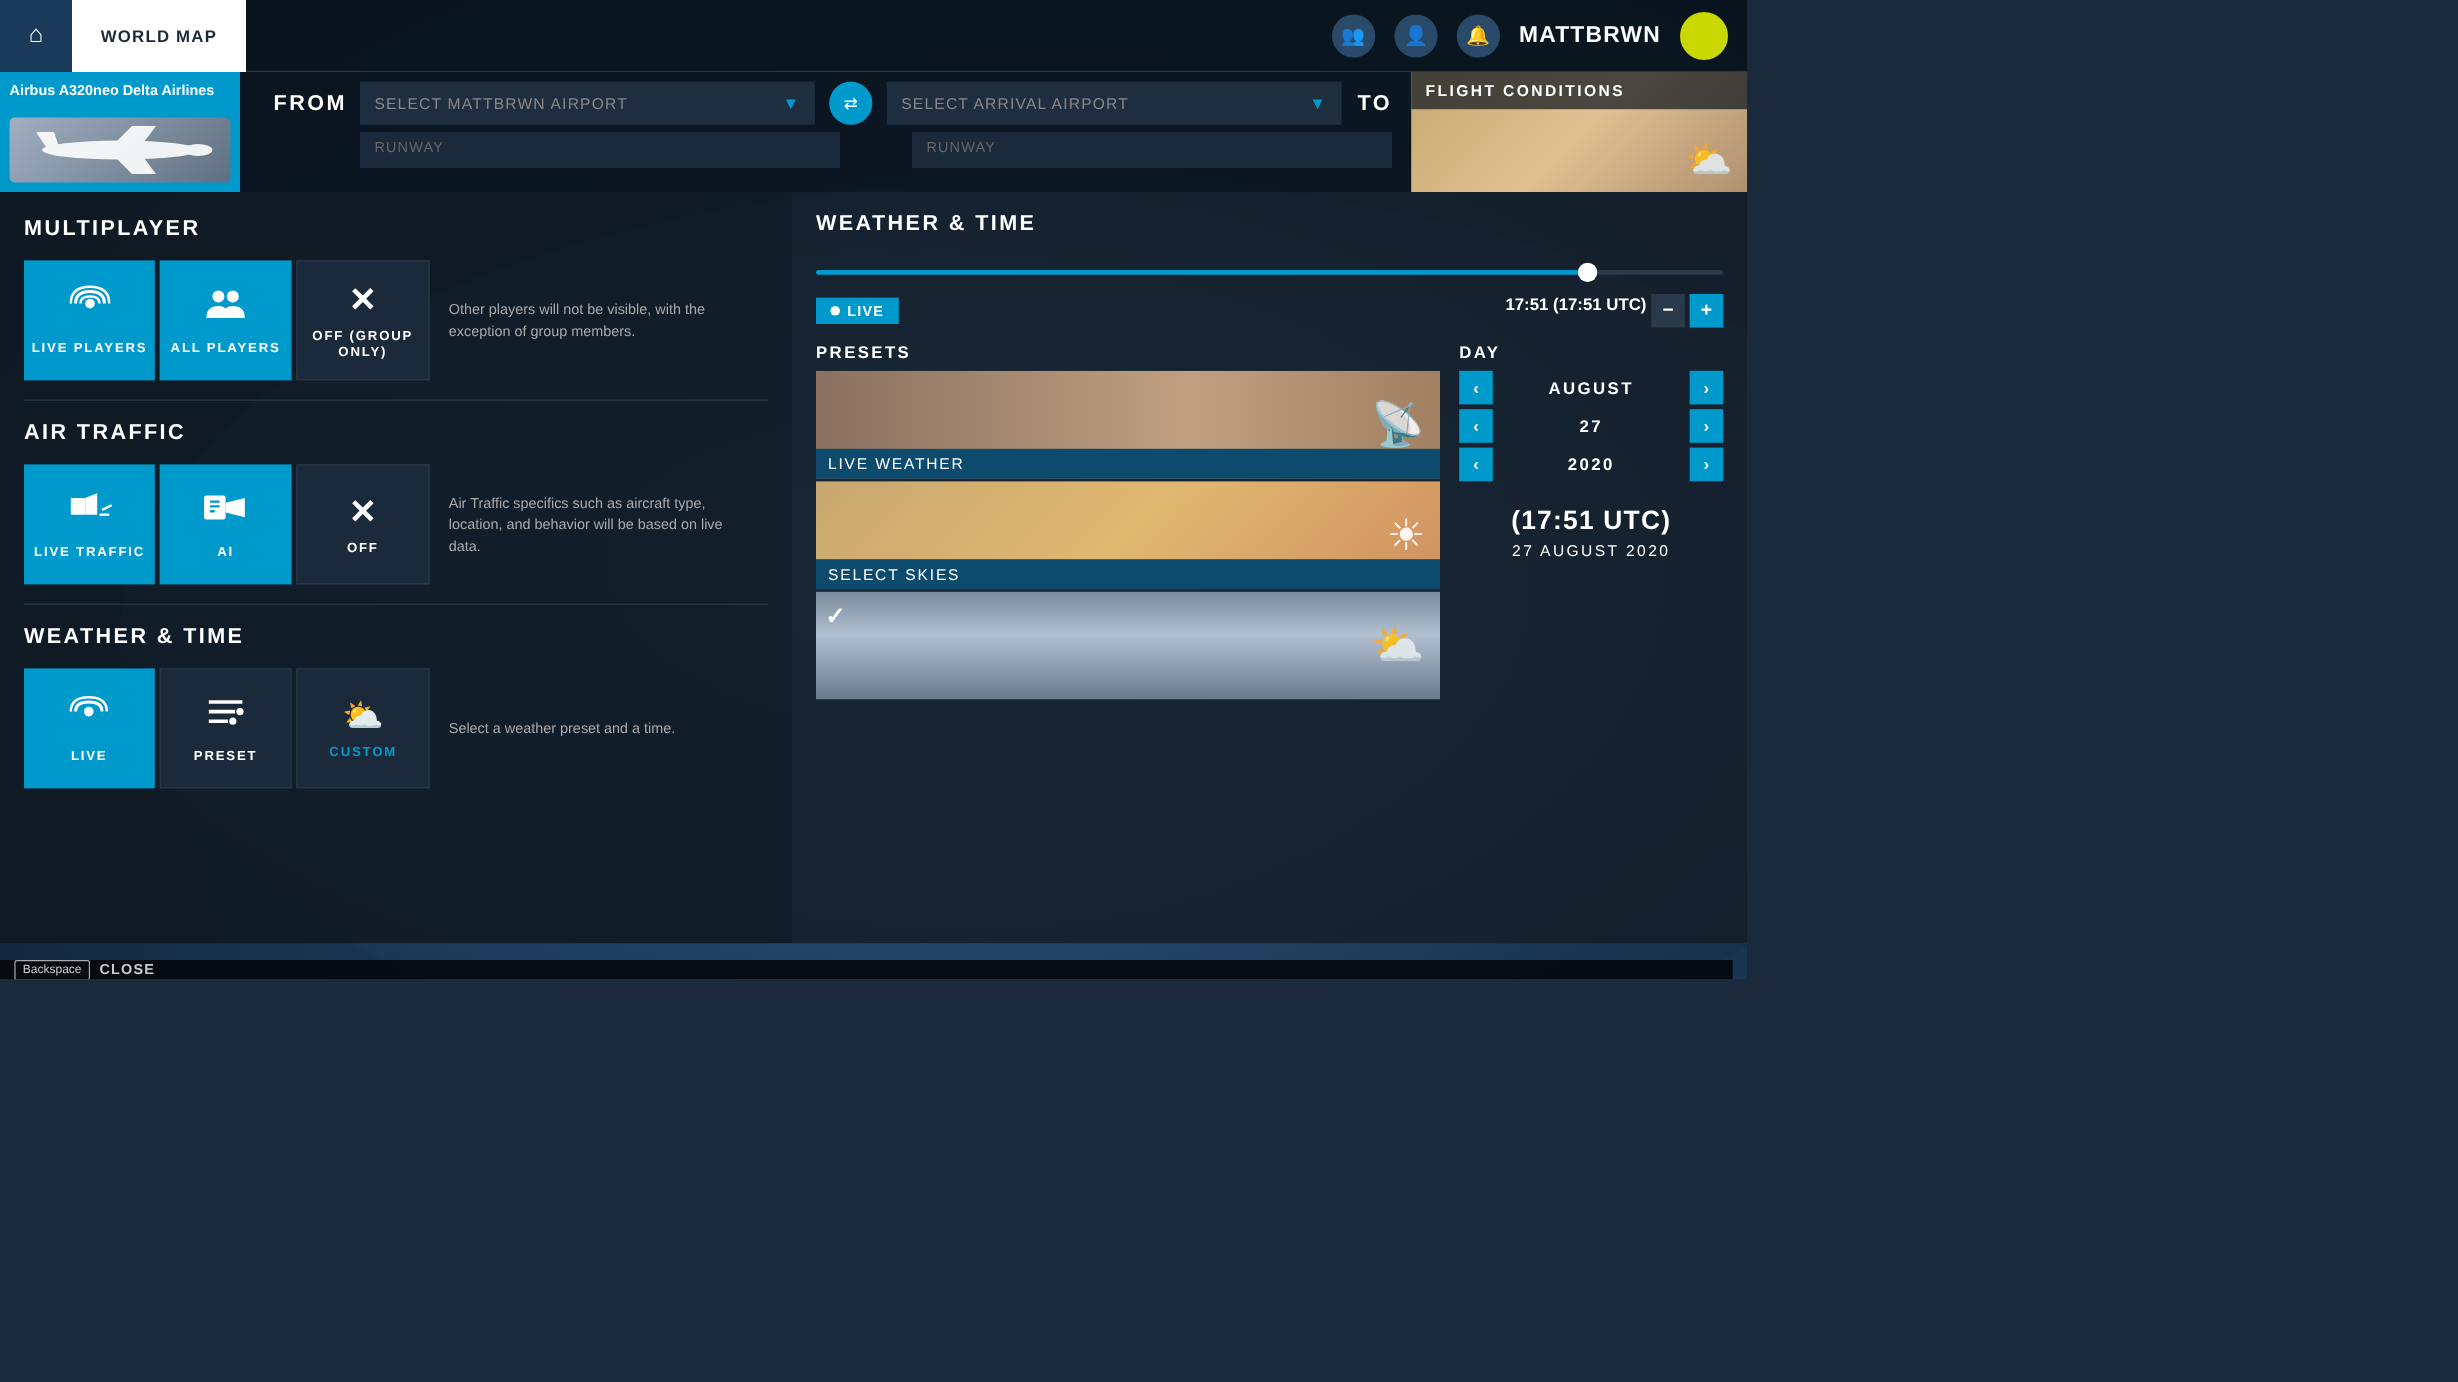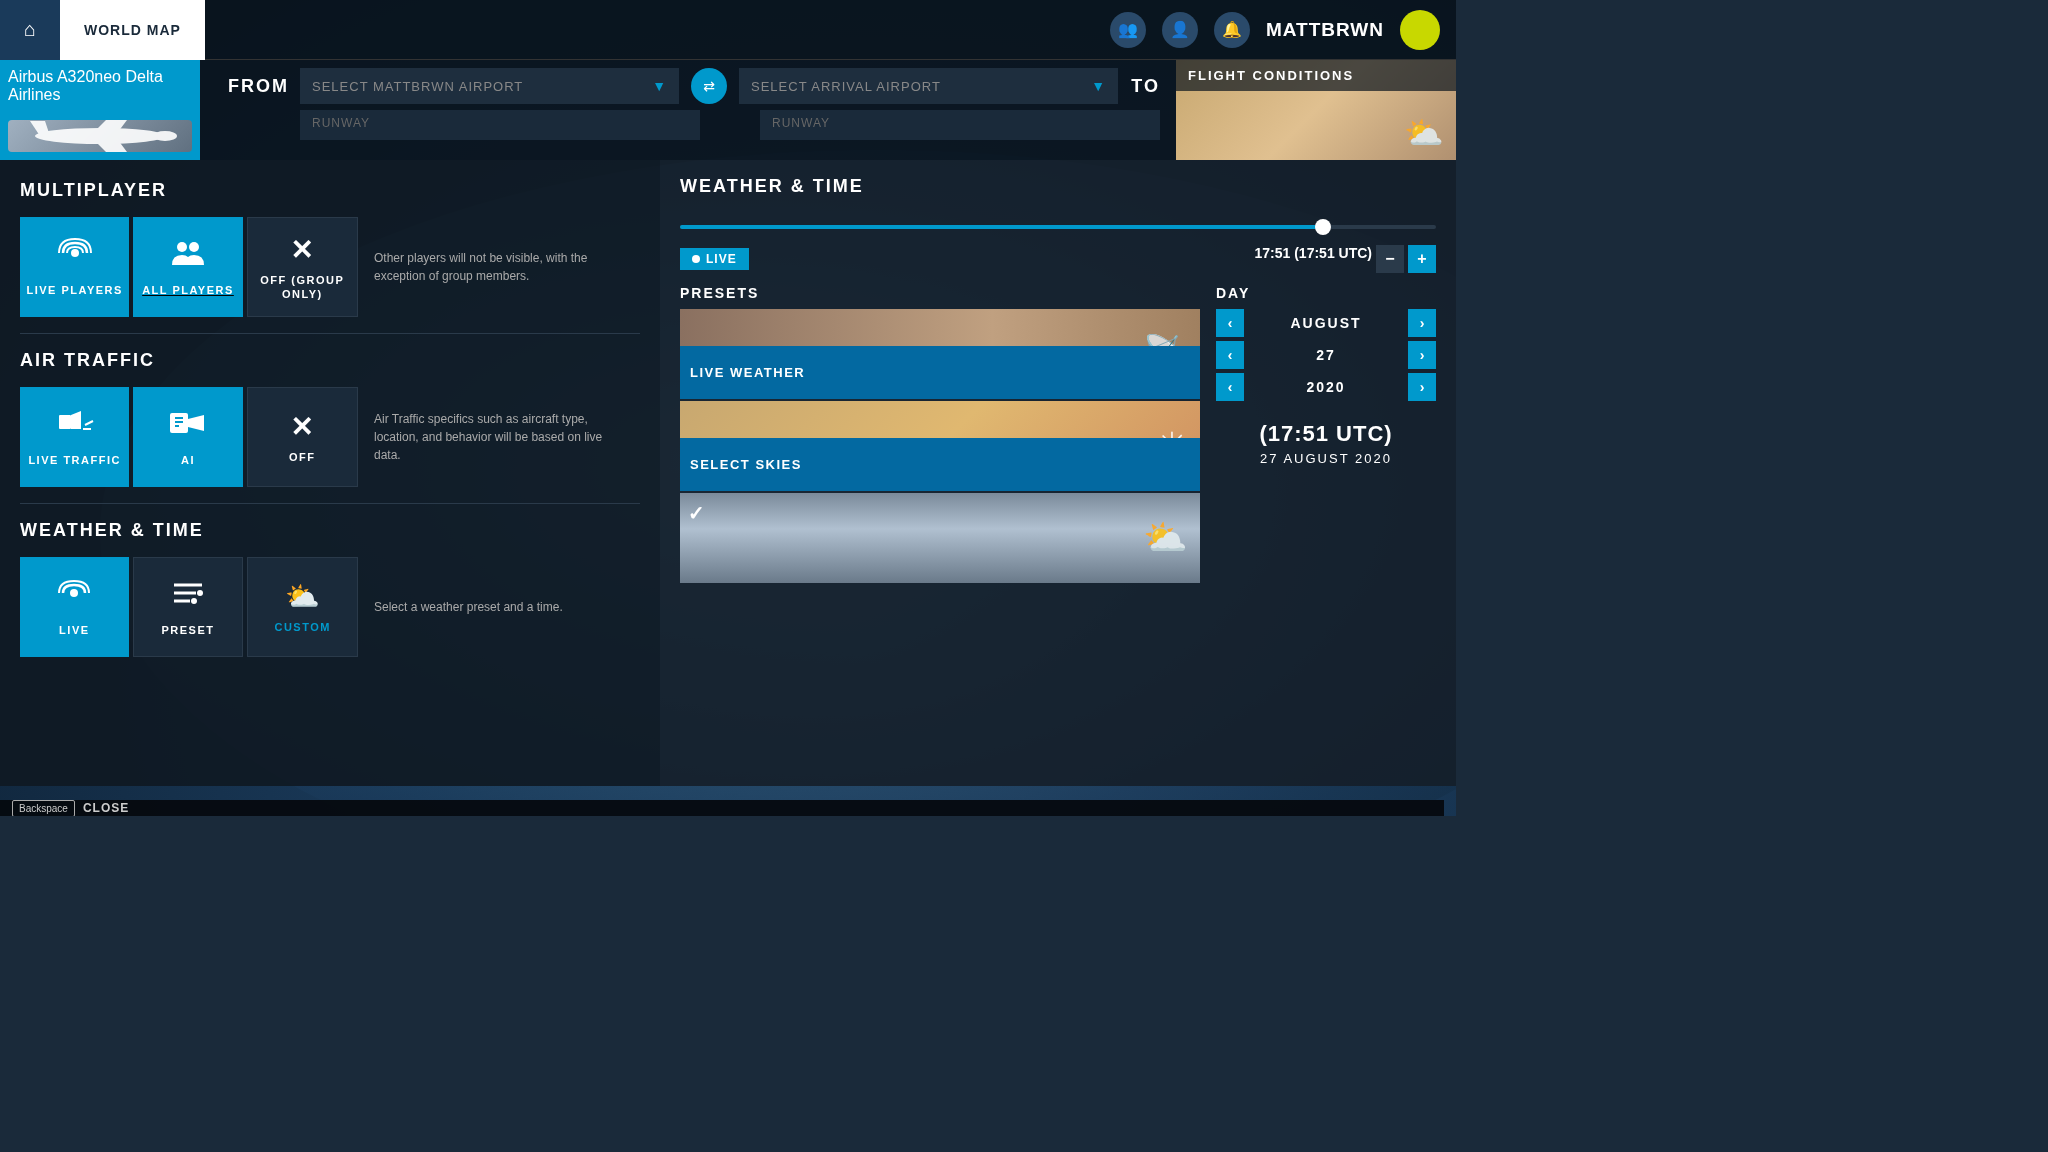--- a/index.html
+++ b/index.html
@@ -113,22 +113,22 @@
       width: 200px;
       background: #0099cc;
       padding: 8px;
       display: flex;
       flex-direction: column;
       justify-content: center;
       flex-shrink: 0;
     }
     .aircraft-name {
       color: white;
-      font-size: 16px;
-      font-weight: normal;
+      font-size: 12px;
+      font-weight: bold;
       margin-bottom: 16px;
     }
     .aircraft-img {
       width: 100%;
       height: 60px;
       background: linear-gradient(135deg, #a0b0c0 0%, #607080 100%);
       border-radius: 4px;
       display: flex;
       align-items: center;
       justify-content: center;
@@ -458,26 +458,26 @@
       transform: translateY(50%);
       font-size: 36px;
       color: white;
       opacity: 0.9;
     }
     .preset-label-bar {
       position: absolute;
       bottom: 0;
       left: 0;
       right: 0;
-      background: #0369a1;
+      background: #0c4a6e;
       color: white;
       font-size: 13px;
-      font-weight: bold;
+      font-weight: normal;
       letter-spacing: 1.5px;
-      padding: 19px 10px;
+      padding: 5px 10px;
     }
     .preset-checkmark {
       position: absolute;
       top: 8px;
       left: 8px;
       color: white;
       font-size: 20px;
       font-weight: bold;
     }
 
@@ -673,21 +673,21 @@
               <svg width="40" height="32" viewBox="0 0 40 32" fill="white">
                 <ellipse cx="20" cy="16" rx="4" ry="4"></ellipse>
                 <path d="M8,16 Q8,6 20,6 Q32,6 32,16" stroke="white" stroke-width="2.5" fill="none"></path>
                 <path d="M4,16 Q4,2 20,2 Q36,2 36,16" stroke="white" stroke-width="2" fill="none"></path>
                 <path d="M12,16 Q12,10 20,10 Q28,10 28,16" stroke="white" stroke-width="2" fill="none"></path>
               </svg>
             </span>
             <span class="tile-label">LIVE PLAYERS</span>
           </div>
 
-          <div class="tile active" style="width:110px;text-decoration:underline;">
+          <div class="tile active" style="width:110px;">
             <span class="tile-icon">
               <svg width="40" height="32" viewBox="0 0 40 32" fill="white">
                 <circle cx="14" cy="10" r="5"></circle>
                 <circle cx="26" cy="10" r="5"></circle>
                 <path d="M4,28 Q4,18 14,18 Q18,18 20,20 Q22,18 26,18 Q36,18 36,28"></path>
               </svg>
             </span>
             <span class="tile-label">ALL PLAYERS</span>
           </div>
 

